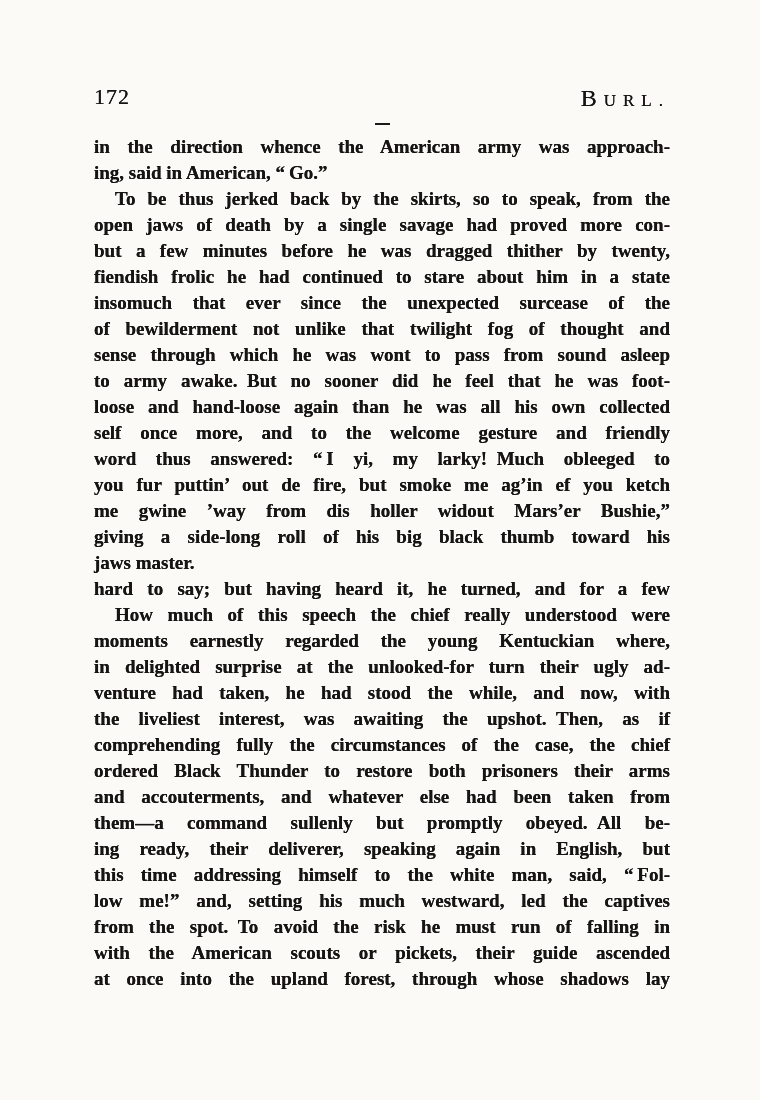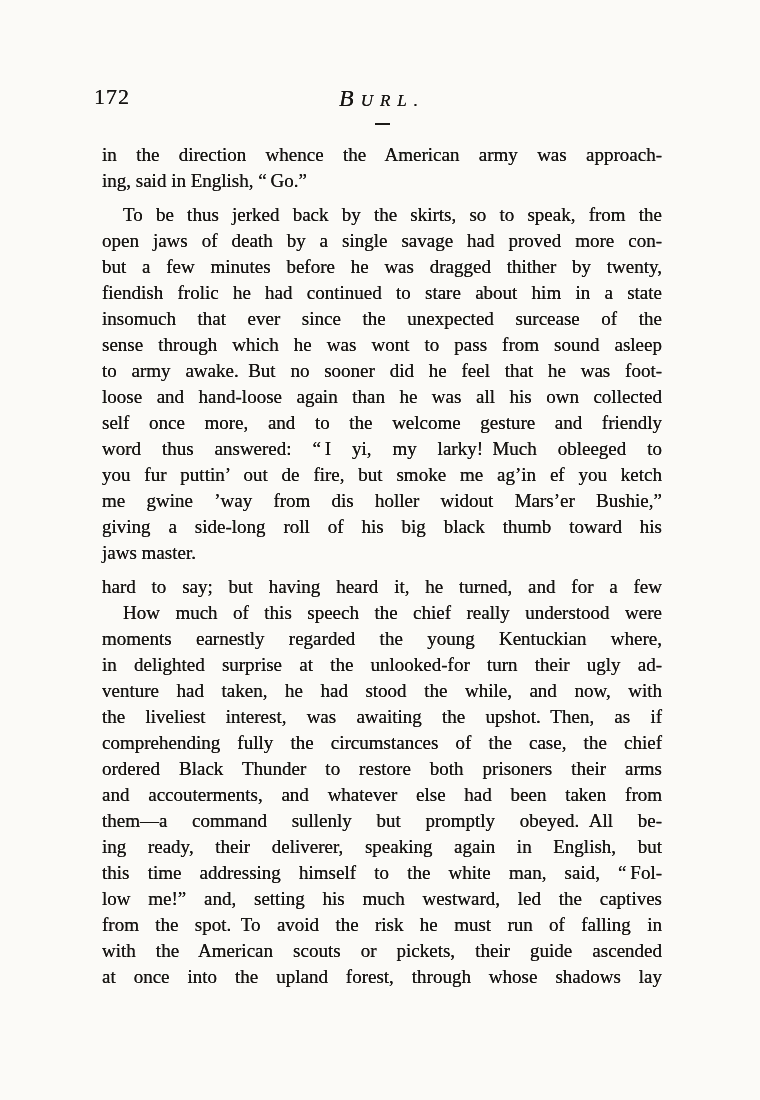--- a/index.html
+++ b/index.html
@@ -24,22 +24,21 @@
   }
   .page-number {
     position: absolute;
     left: 0;
     top: 1px;
     font-size: 22px;
     letter-spacing: 1px;
     text-shadow: 0 0 0.4px currentColor;
   }
   .running-head {
-    text-align: center;
-    font-style: italic;
+    text-align: right;
     line-height: 30px;
     text-shadow: 0 0 0.4px currentColor;
   }
   .running-head .head-initial {
     font-size: 24px;
     letter-spacing: 7px;
   }
   .running-head .head-rest {
     font-size: 17px;
     letter-spacing: 7px;
@@ -54,21 +53,22 @@
     position: absolute;
     left: 94px;
     top: 134px;
     width: 576px;
     font-family: "Liberation Serif", serif;
     font-size: 19px;
     color: #171513;
     text-shadow: 0 0 0.4px currentColor;
   }
   .paragraph {
-    margin: 8px;
+    margin: 0;
+    font-weight: bold;
   }
   .text-line {
     line-height: 26px;
     text-align: justify;
     text-align-last: justify;
   }
   .text-line.final {
     text-align-last: left;
   }
   .text-line.indented {
@@ -84,28 +84,29 @@
     <span class="page-number">172</span>
     <div class="running-head">
       <span class="head-initial">B</span><span class="head-rest">URL.</span>
     </div>
     <div class="head-rule"></div>
   </header>
 
   <main class="text-block">
       <div class="paragraph">
         <div class="text-line">in the direction whence the American army was approach-</div>
-        <div class="text-line final">ing, said in English, “ Go.”</div>
+        <div class="text-line final">ing, said in American, “ Go.”</div>
       </div>
       <div class="paragraph">
         <div class="text-line indented">To be thus jerked back by the skirts, so to speak, from the</div>
         <div class="text-line">open jaws of death by a single savage had proved more con-</div>
         <div class="text-line">but a few minutes before he was dragged thither by twenty,</div>
         <div class="text-line">fiendish frolic he had continued to stare about him in a state</div>
         <div class="text-line">insomuch that ever since the unexpected surcease of the</div>
+        <div class="text-line">of bewilderment not unlike that twilight fog of thought and</div>
         <div class="text-line">sense through which he was wont to pass from sound asleep</div>
         <div class="text-line">to army awake. But no sooner did he feel that he was foot-</div>
         <div class="text-line">loose and hand-loose again than he was all his own collected</div>
         <div class="text-line">self once more, and to the welcome gesture and friendly</div>
         <div class="text-line">word thus answered: “ I yi, my larky! Much obleeged to</div>
         <div class="text-line">you fur puttin’ out de fire, but smoke me ag’in ef you ketch</div>
         <div class="text-line">me gwine ’way from dis holler widout Mars’er Bushie,”</div>
         <div class="text-line">giving a side-long roll of his big black thumb toward his</div>
         <div class="text-line final">jaws master.</div>
       </div>

